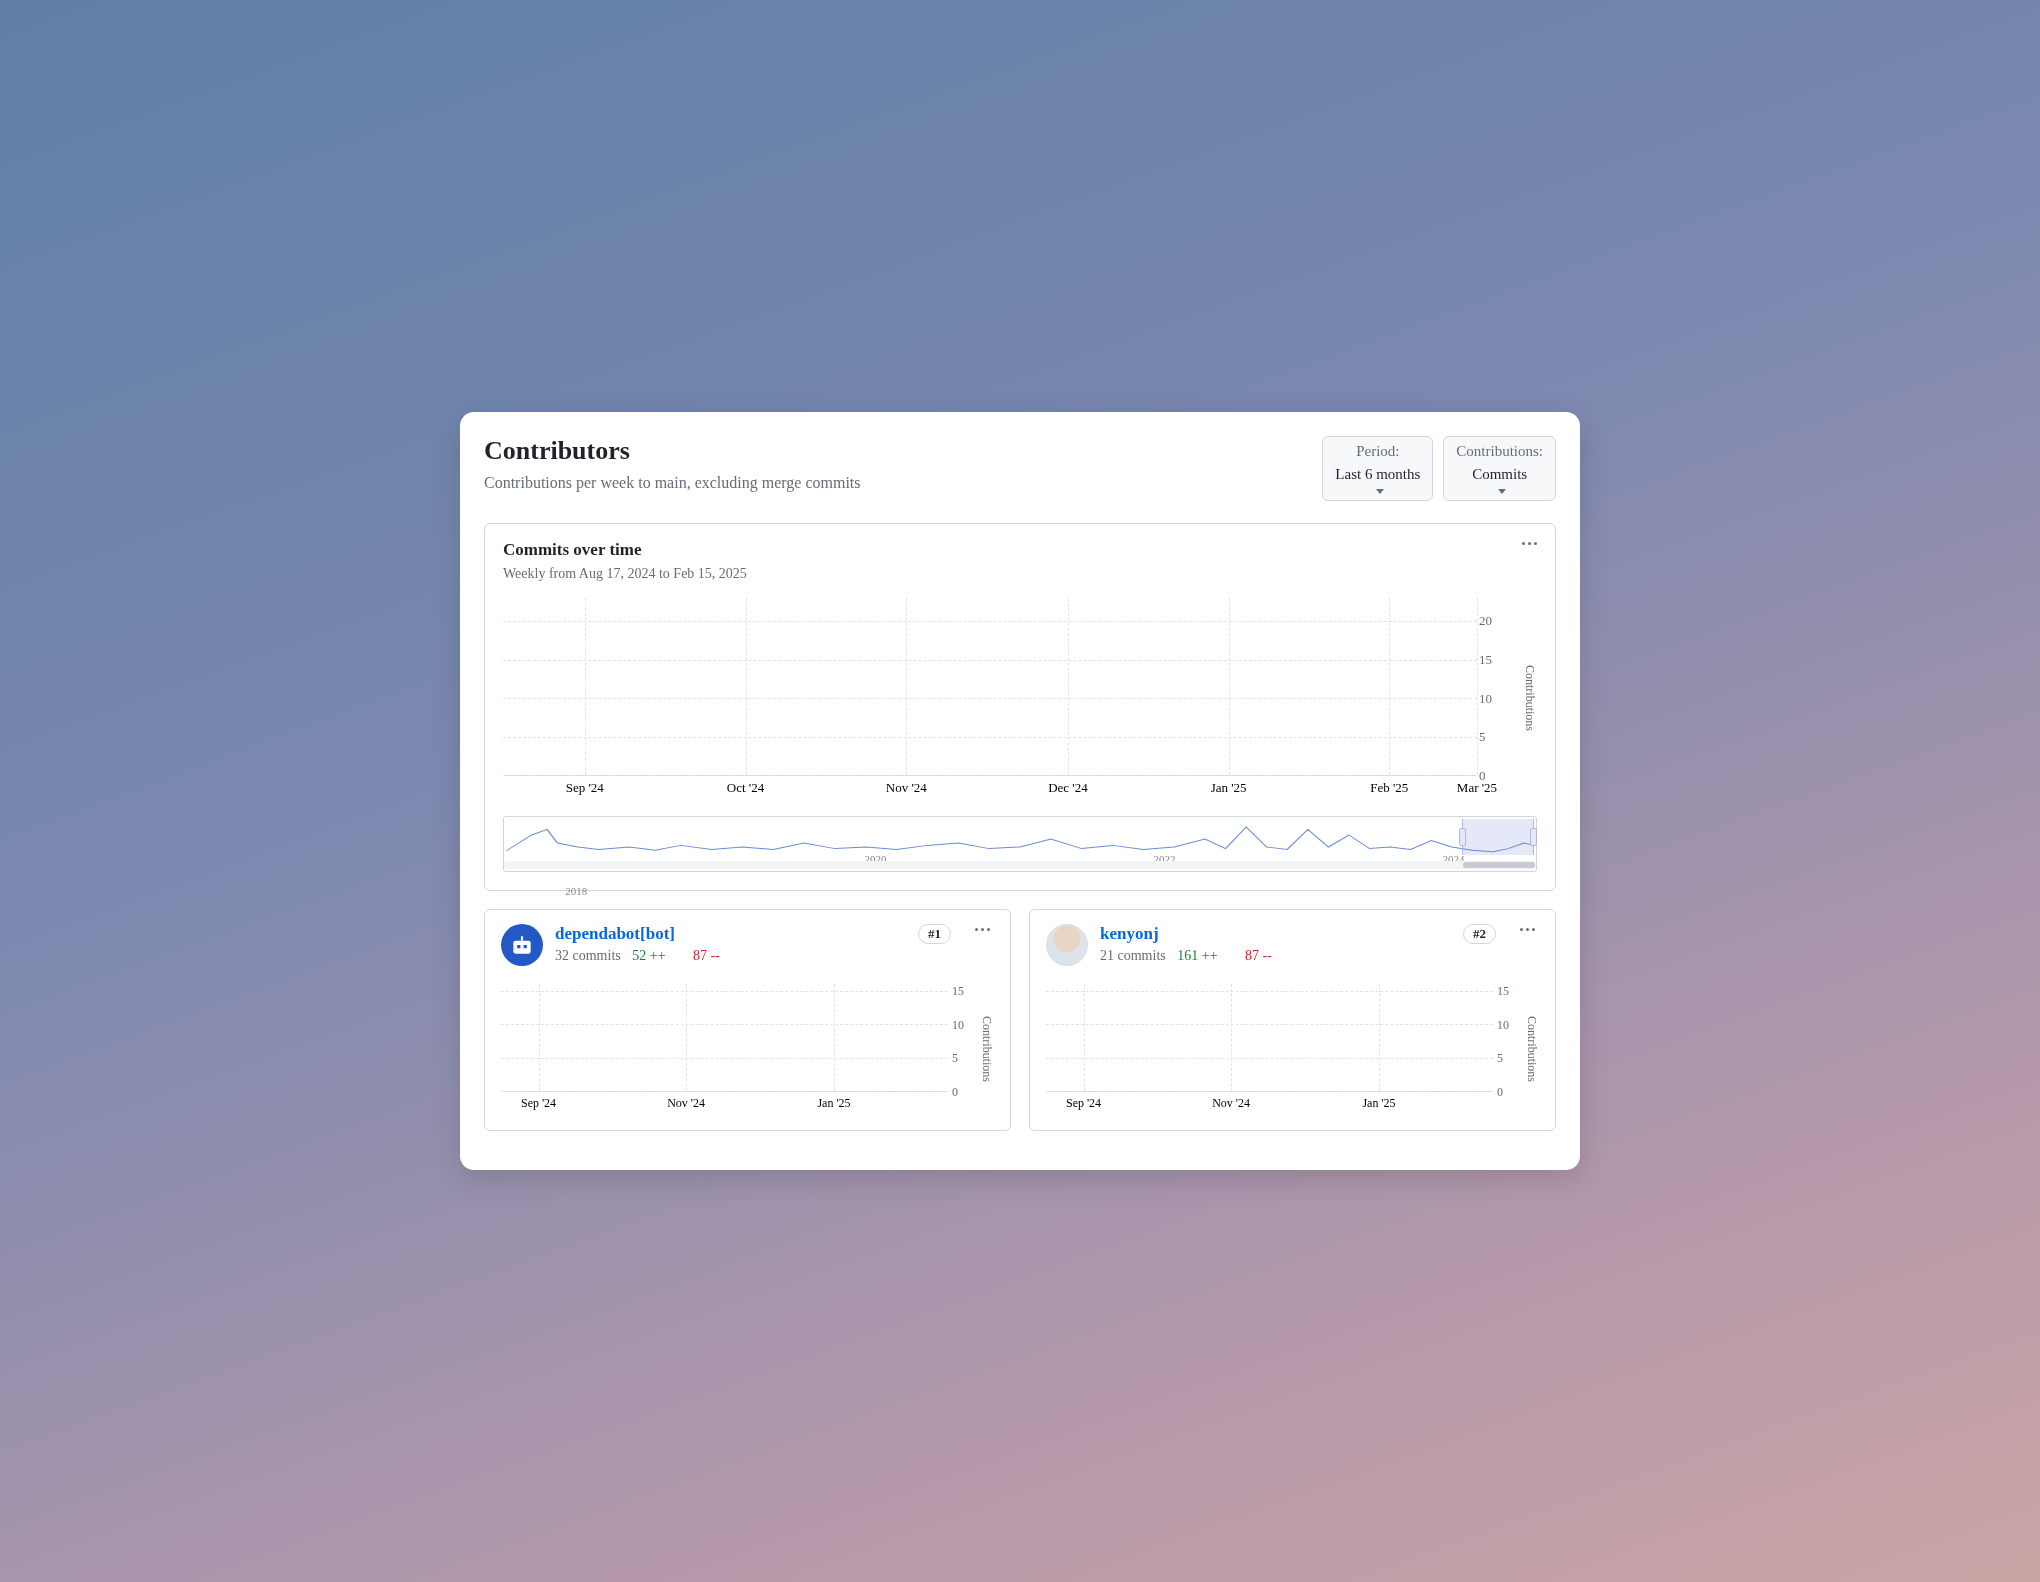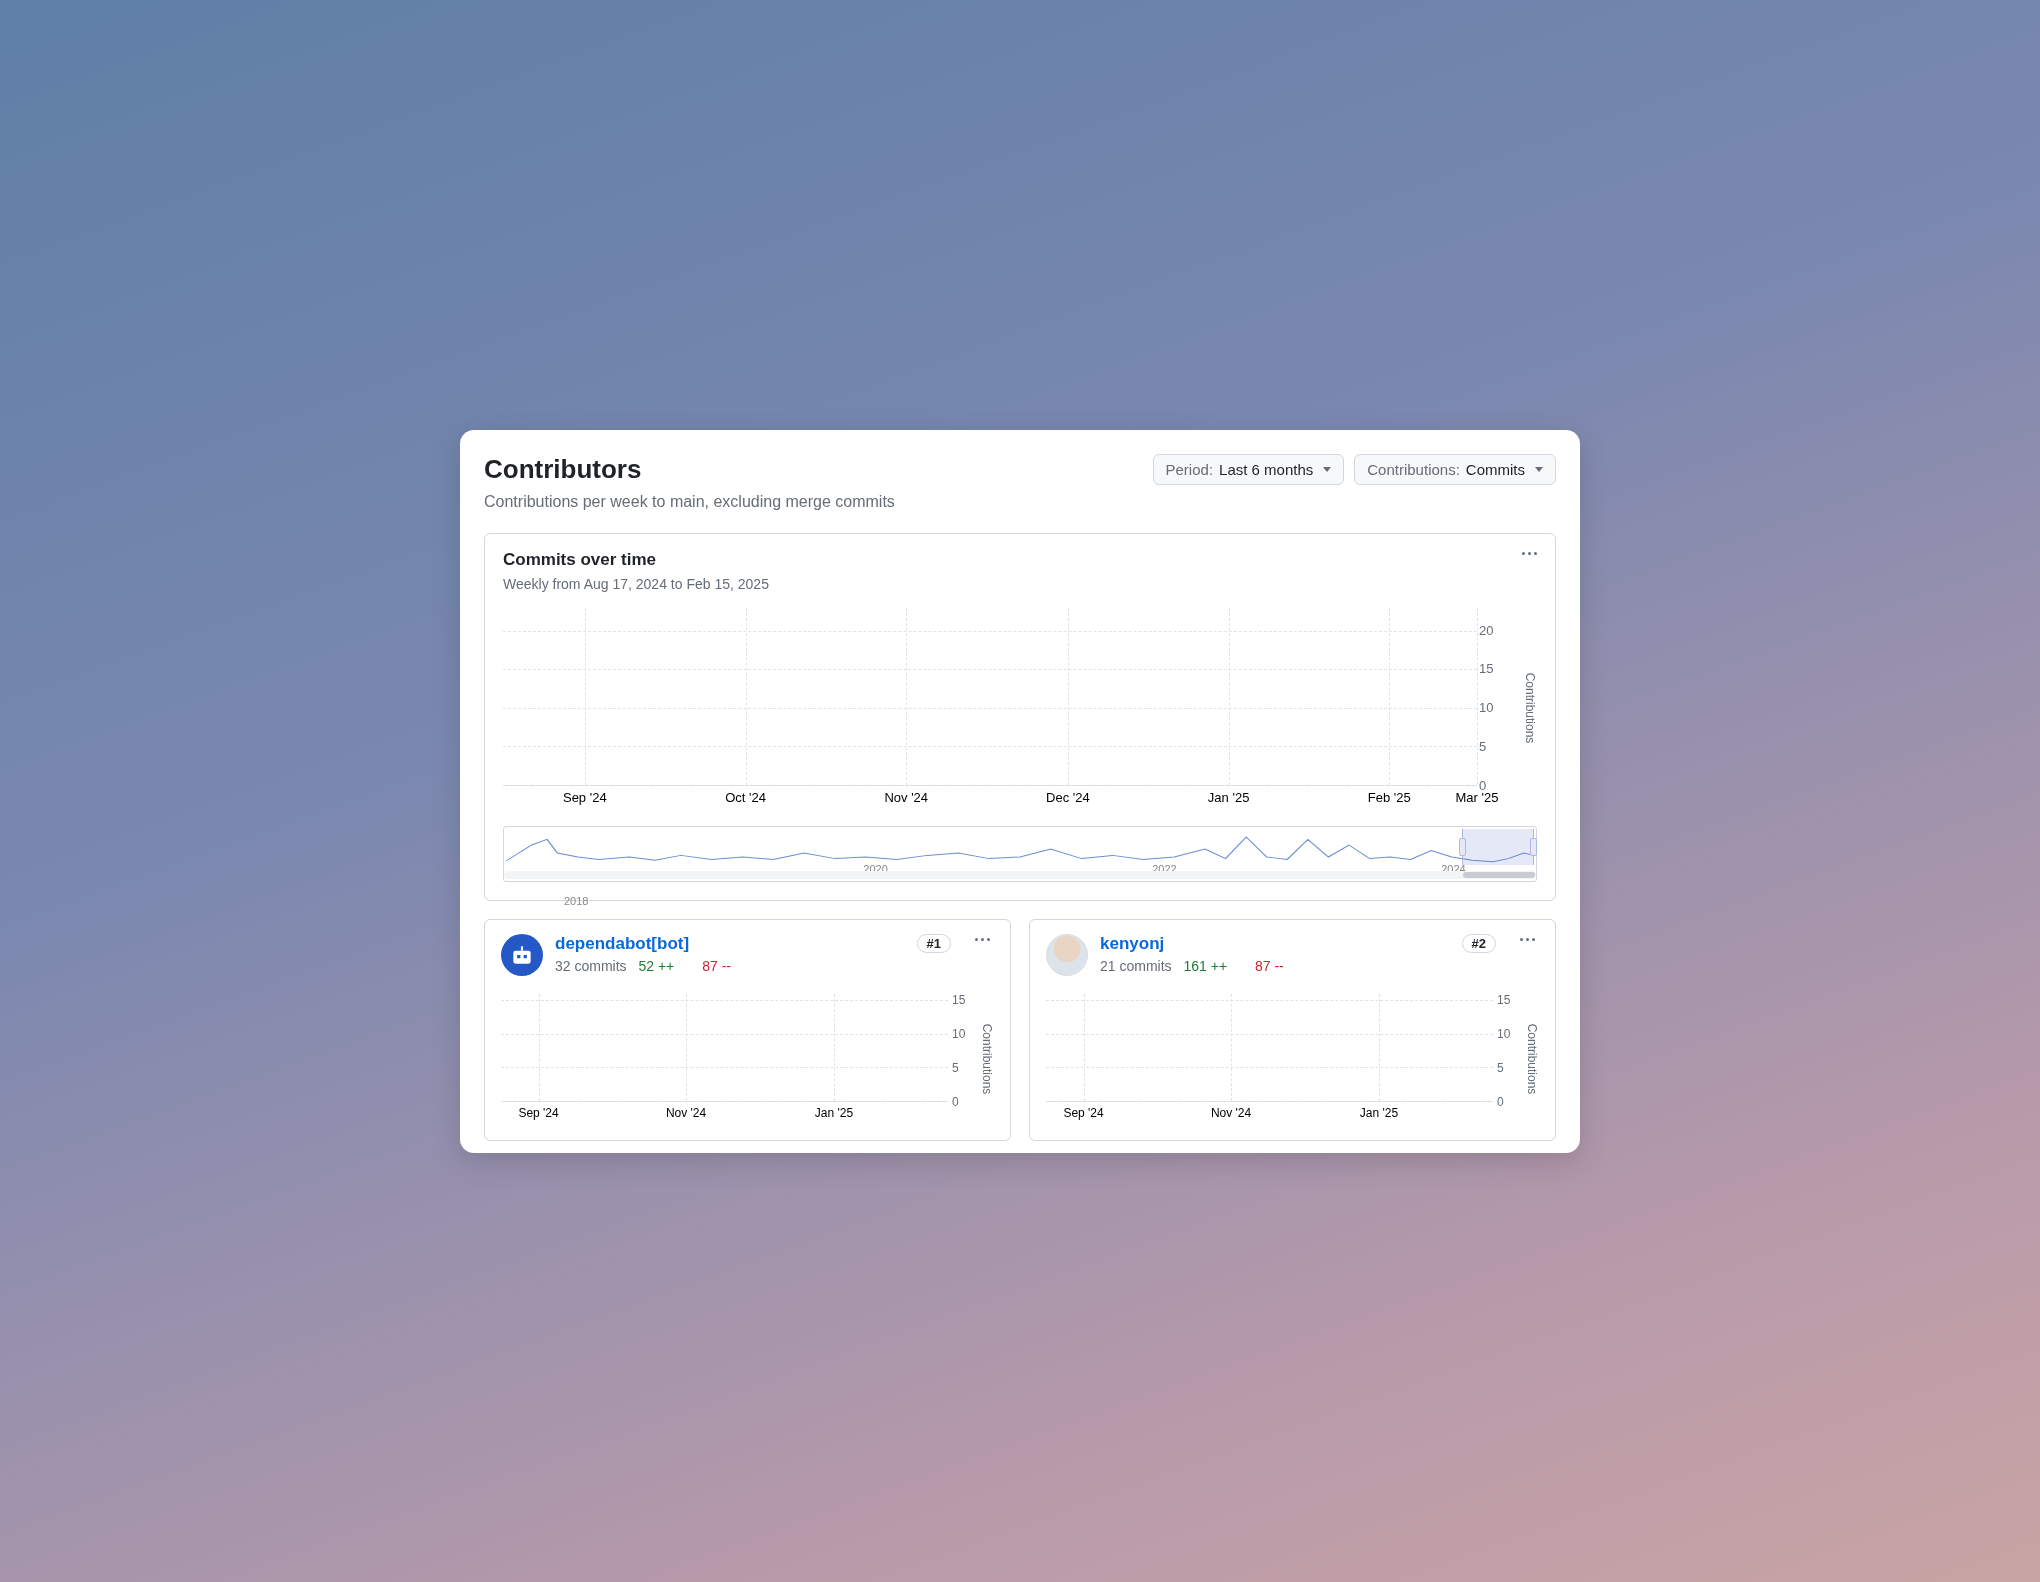--- a/index.html
+++ b/index.html
@@ -11,21 +11,22 @@
     align-items: center;
     justify-content: center;
     padding: 40px 60px;
   }
   .panel {
     background: #fff;
     border-radius: 14px;
     width: 100%;
     max-width: 1120px;
     box-shadow: 0 8px 30px rgba(0,0,0,0.15);
-    padding: 24px 24px 12px 24px;
+    padding: 24px 24px 39px 24px;
+    font-family: Liberation Serif, serif;
   }
   .header-row {
     display: flex;
     align-items: flex-start;
     justify-content: space-between;
     margin-bottom: 8px;
   }
   .title-block h1 {
     margin: 0;
     font-size: 26px;
@@ -42,20 +43,21 @@
     background: #f6f8fa;
     border: 1px solid #d0d7de;
     border-radius: 6px;
     padding: 6px 12px;
     font-size: 15px;
     display: flex;
     align-items: center;
     gap: 6px;
     cursor: pointer;
     color: #1f2328;
+    flex-direction: column;
   }
   .dropdown-btn .label { color: #656d76; }
   .dropdown-btn .value { font-weight: 500; color: #1f2328; }
   .chevron {
     width: 0; height: 0;
     border-left: 4px solid transparent;
     border-right: 4px solid transparent;
     border-top: 5px solid #656d76;
     margin-left: 4px;
   }

